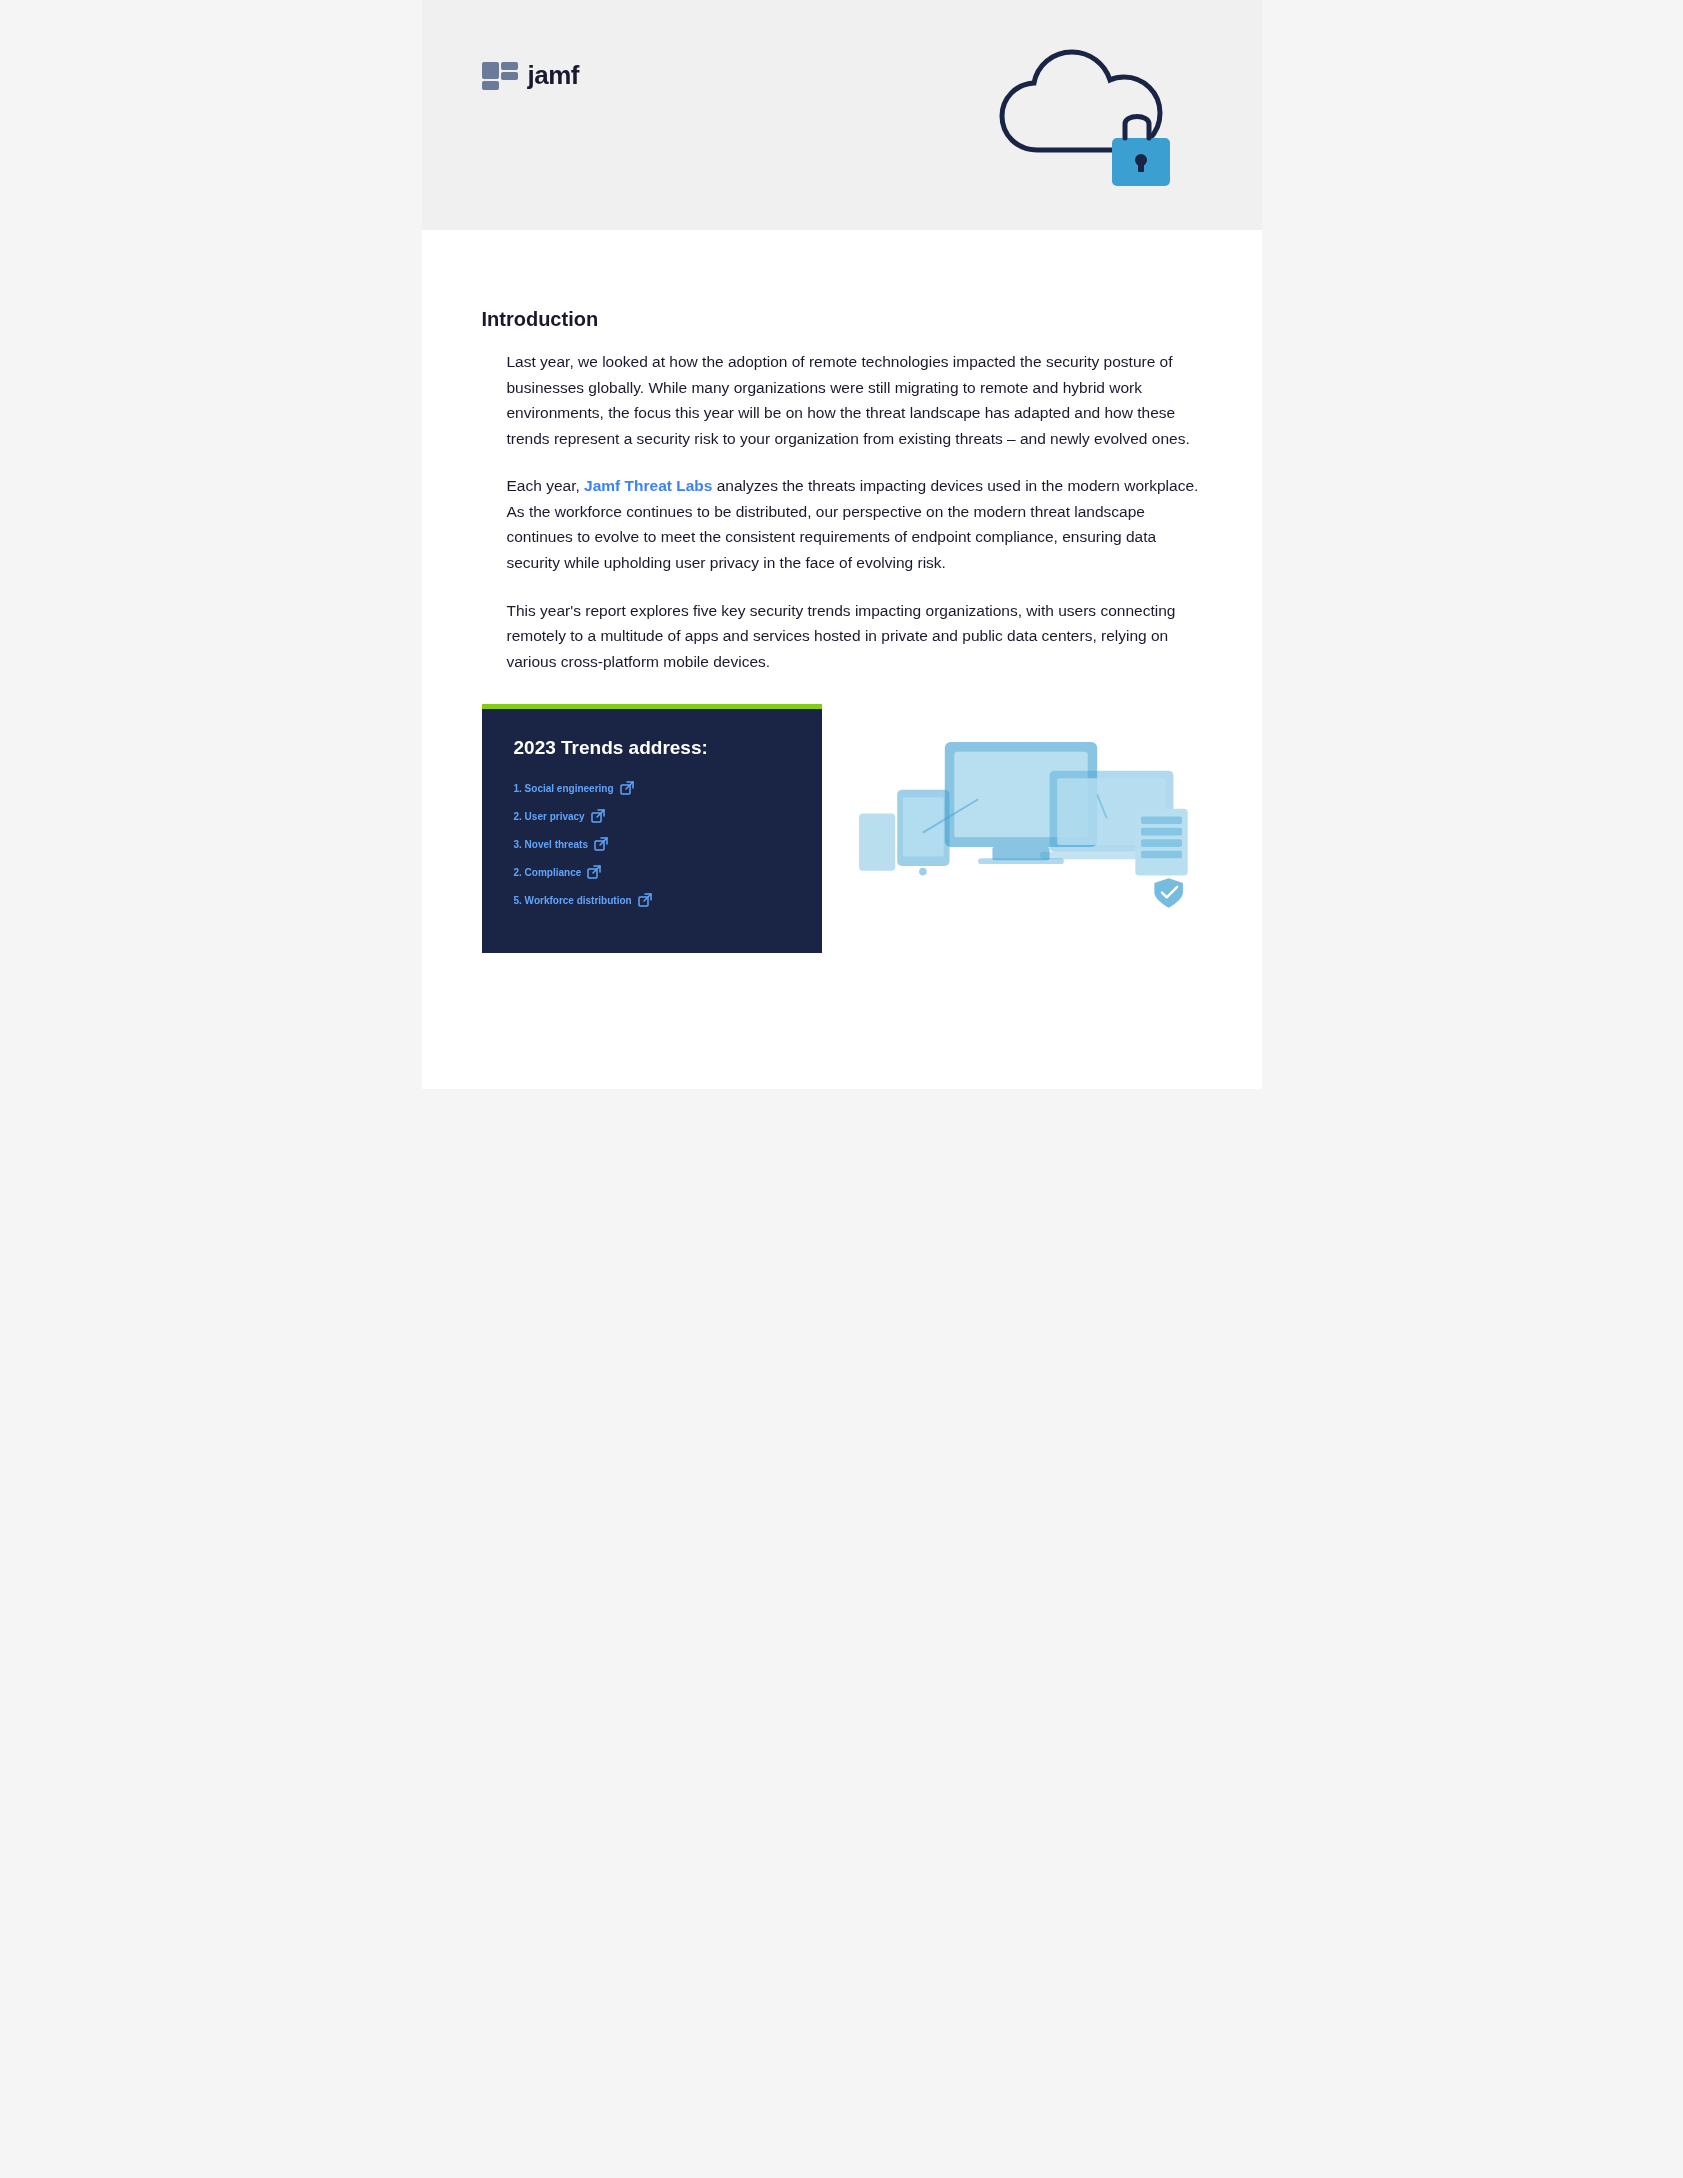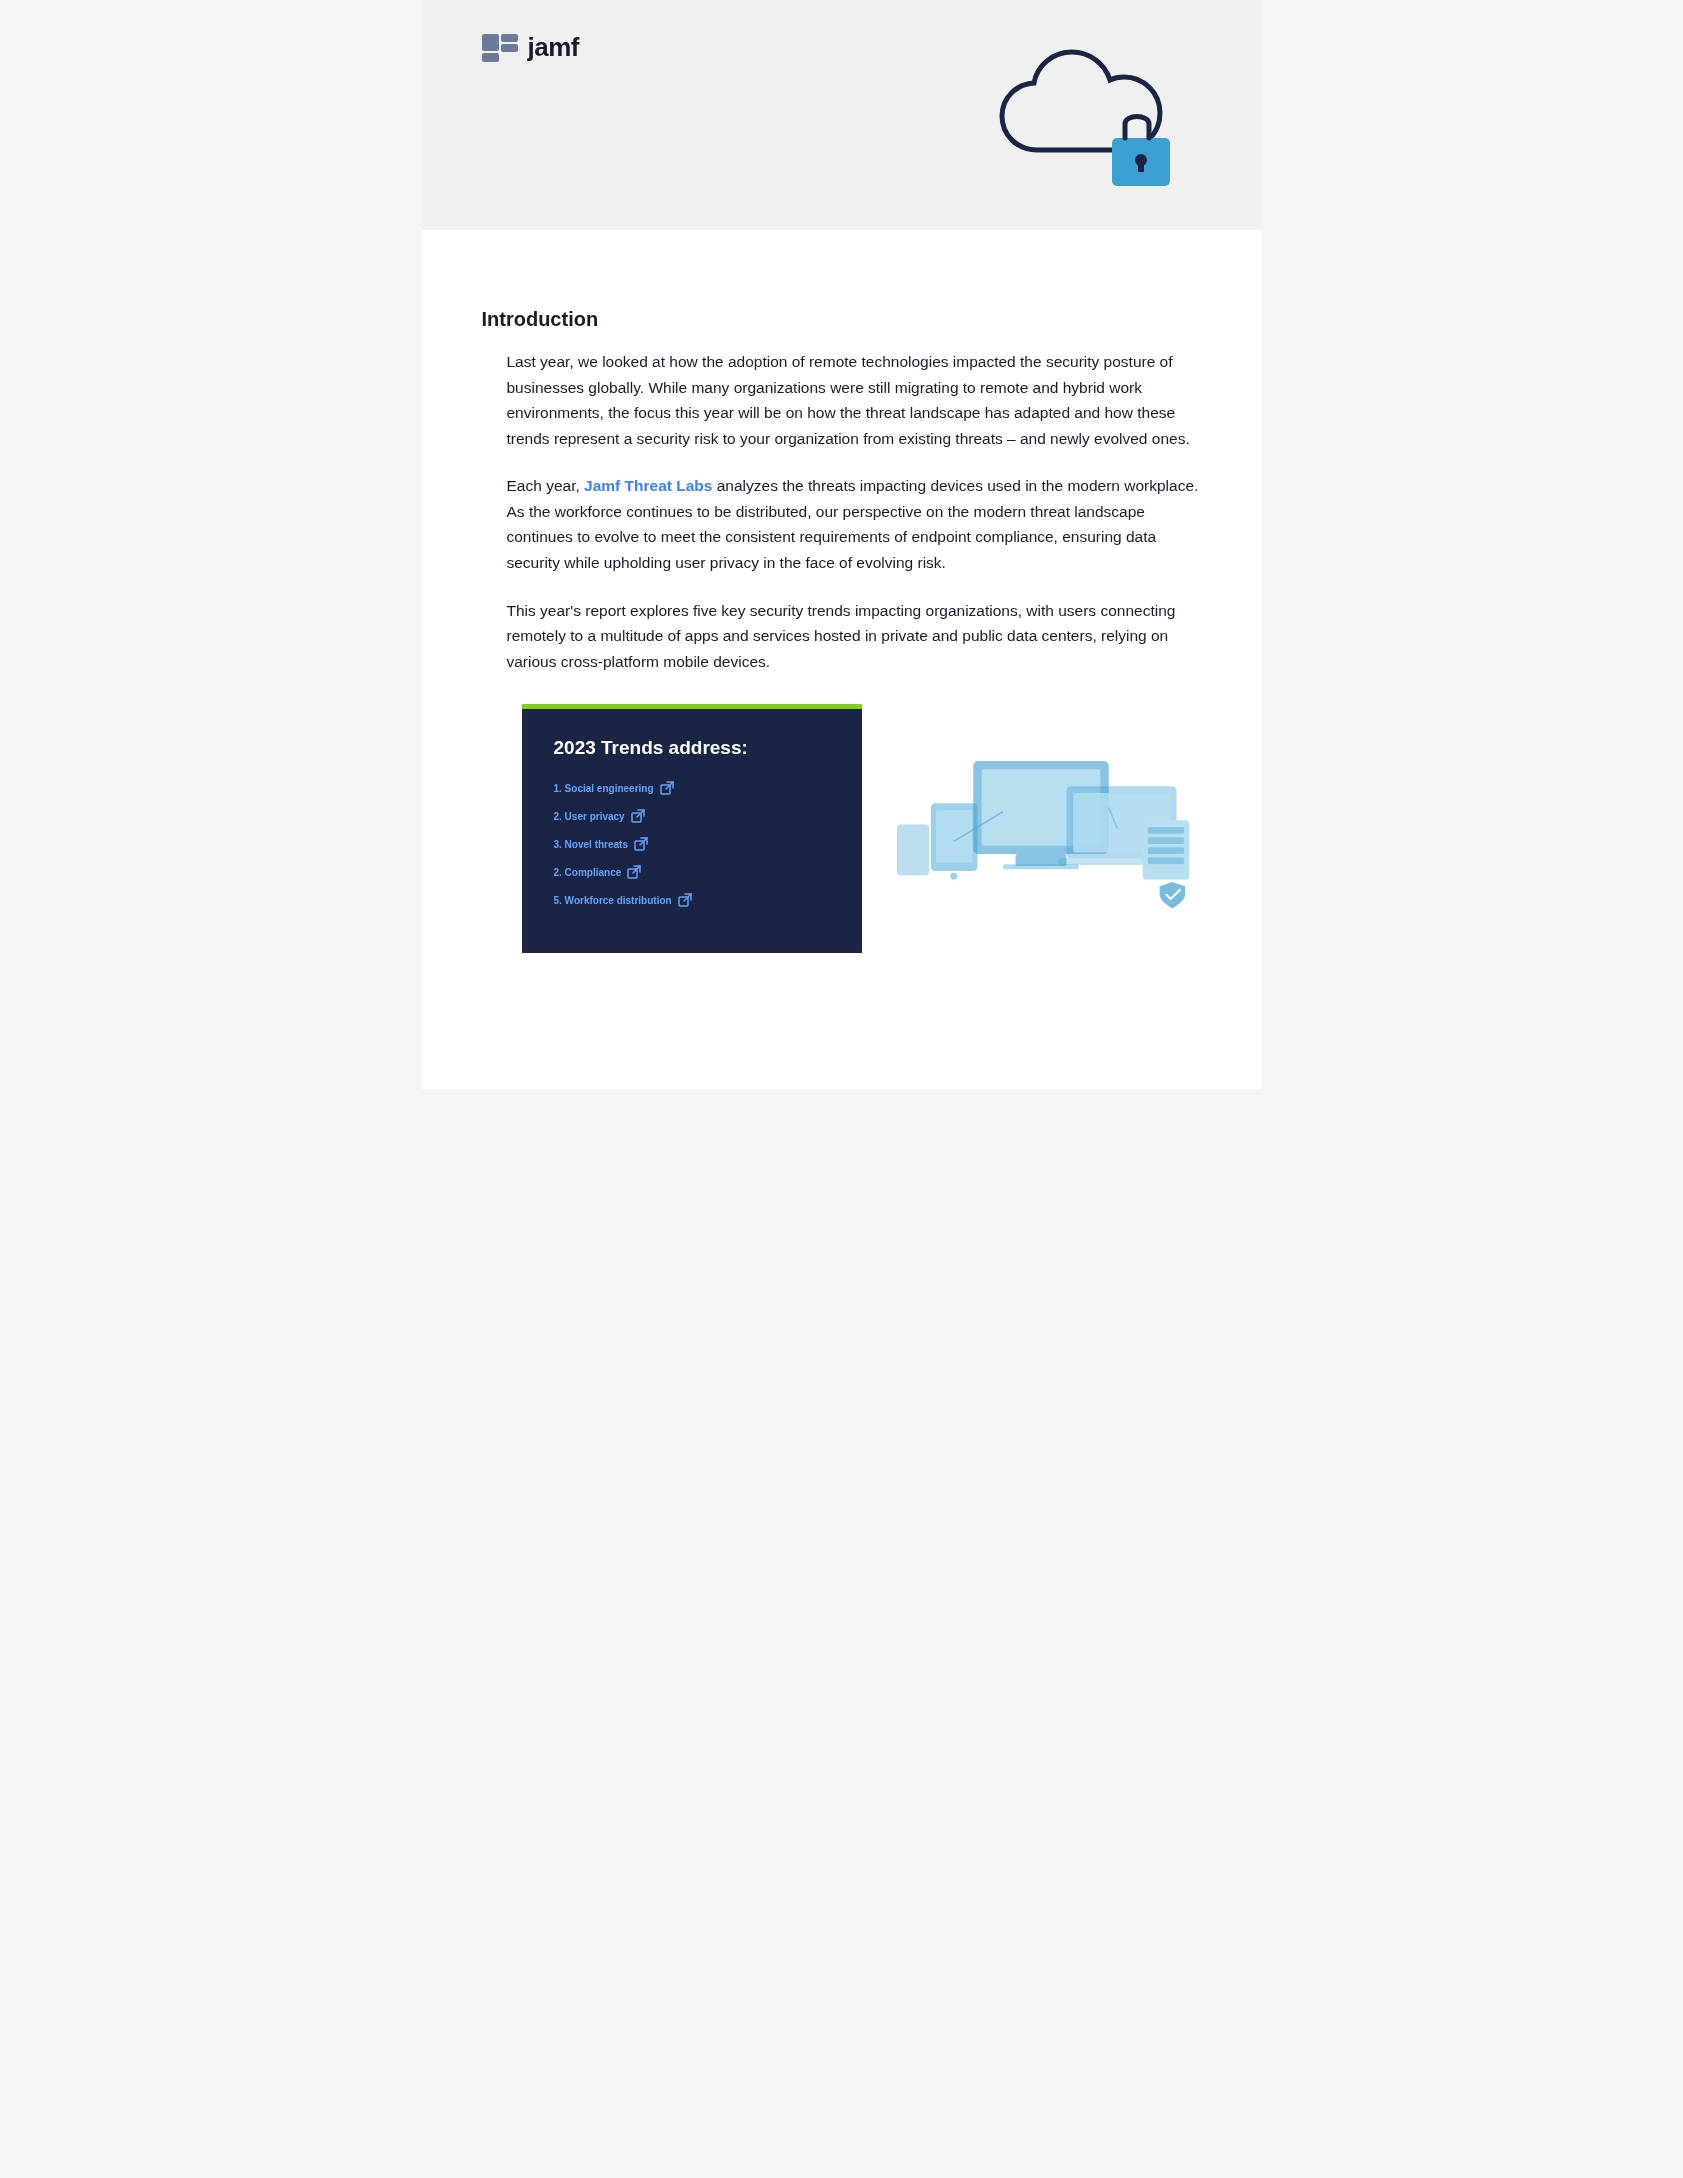--- a/index.html
+++ b/index.html
@@ -20,21 +20,21 @@
     .page {
       width: 840px;
       background: #ffffff;
       min-height: 1089px;
       position: relative;
     }
 
     
     .hero {
       background: #f0f0f0;
-      padding: 32px 60px 40px 60px;
+      padding: 60px 60px 40px 60px;
       position: relative;
       min-height: 230px;
       overflow: hidden;
     }
 
     .logo-area {
       display: flex;
       align-items: center;
       margin-bottom: 24px;
     }
@@ -106,22 +106,21 @@
       color: #3b82f6;
       font-weight: 700;
       text-decoration: none;
     }
 
     
     .trends-section {
       display: flex;
       gap: 18px;
       margin-top: 30px;
-      align-items: center;
-      margin-left: 40px;
+      align-items: flex-start;
     }
 
     .trends-box {
       background: #1a2444;
       border-top: 5px solid #84cc16;
       padding: 28px 32px 32px 32px;
       width: 340px;
       flex-shrink: 0;
       border-radius: 0;
     }

